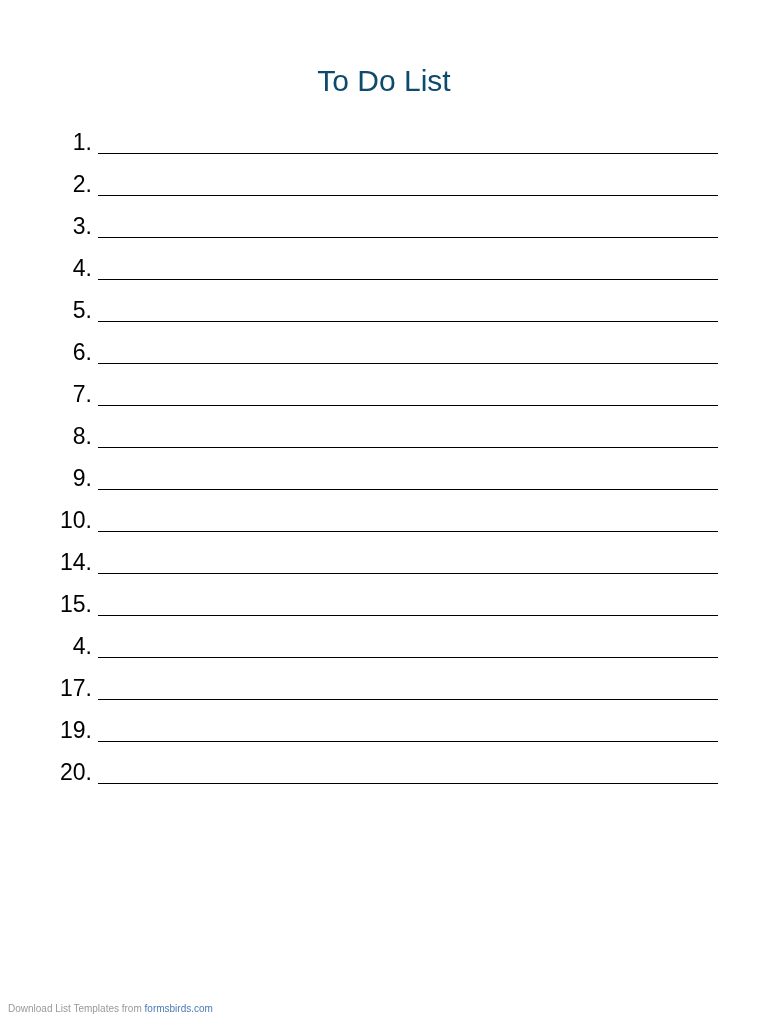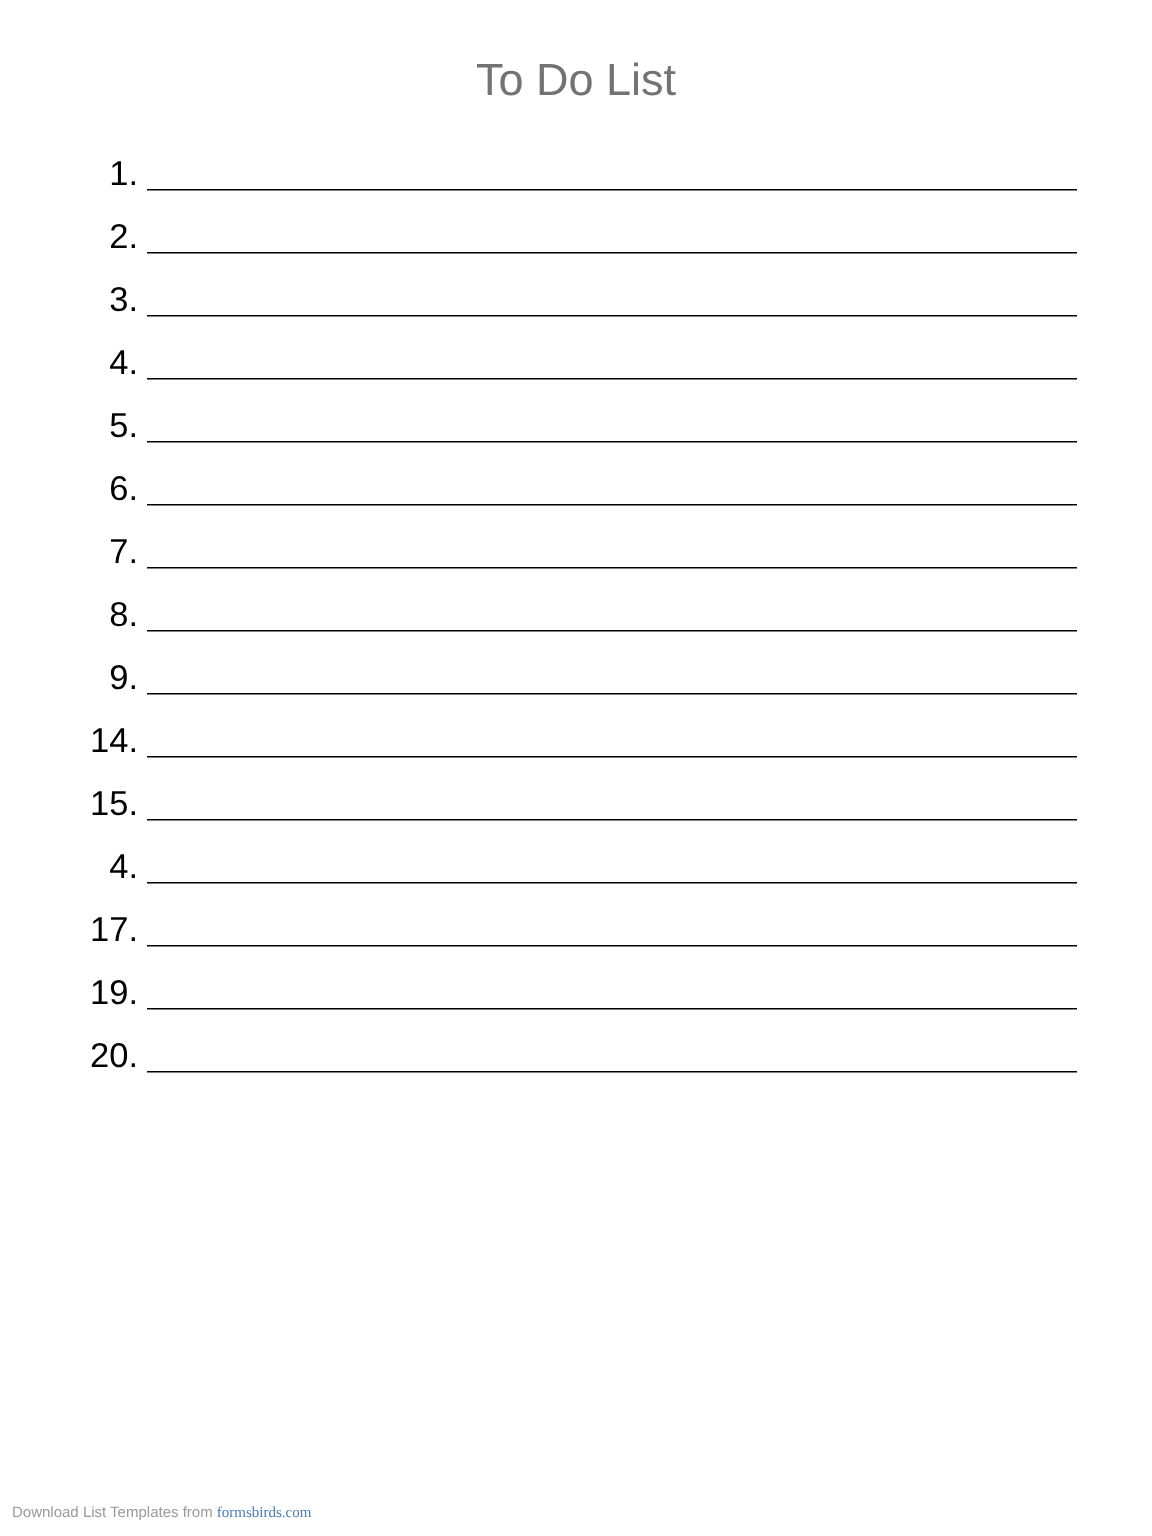--- a/index.html
+++ b/index.html
@@ -11,23 +11,23 @@
       width: 768px;
       height: 1024px;
       background: white;
       font-family: Arial, Helvetica, sans-serif;
       position: relative;
     }
     .title {
       text-align: center;
       font-size: 30px;
       font-weight: normal;
-      padding-top: 37px;
+      padding-top: 64px;
       padding-bottom: 20px;
-      color: #737373;
+      color: #0c4a6e;
     }
     .list-container {
       padding: 0 50px 0 40px;
     }
     .list-row {
       display: flex;
       align-items: flex-end;
       height: 42px;
     }
     .list-number {
@@ -46,21 +46,20 @@
     }
     .footer {
       position: absolute;
       bottom: 10px;
       left: 8px;
       font-size: 10px;
       color: #999;
     }
     .footer-link {
       color: #4a7ab8;
-      font-family: Liberation Serif, serif;
     }
   </style>
 </head>
 <body>
 
 <h1 class="title">To Do List</h1>
 
 <div class="list-container">
   <div class="list-row">
     <div class="list-number">1.</div>
@@ -92,20 +91,24 @@
   </div>
   <div class="list-row">
     <div class="list-number">8.</div>
     <div class="list-line"></div>
   </div>
   <div class="list-row">
     <div class="list-number">9.</div>
     <div class="list-line"></div>
   </div>
   <div class="list-row">
+    <div class="list-number">10.</div>
+    <div class="list-line"></div>
+  </div>
+  <div class="list-row">
     <div class="list-number">14.</div>
     <div class="list-line"></div>
   </div>
   <div class="list-row">
     <div class="list-number">15.</div>
     <div class="list-line"></div>
   </div>
   <div class="list-row">
     <div class="list-number">4.</div>
     <div class="list-line"></div>

